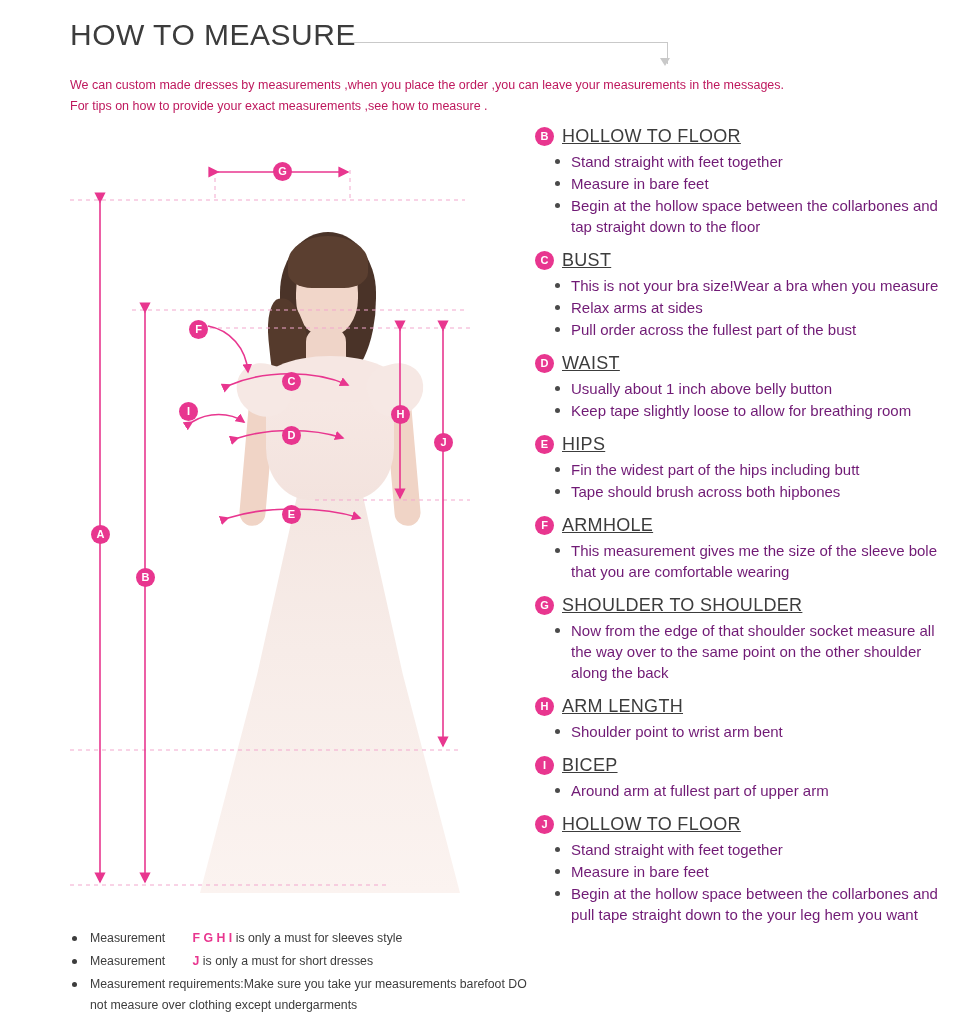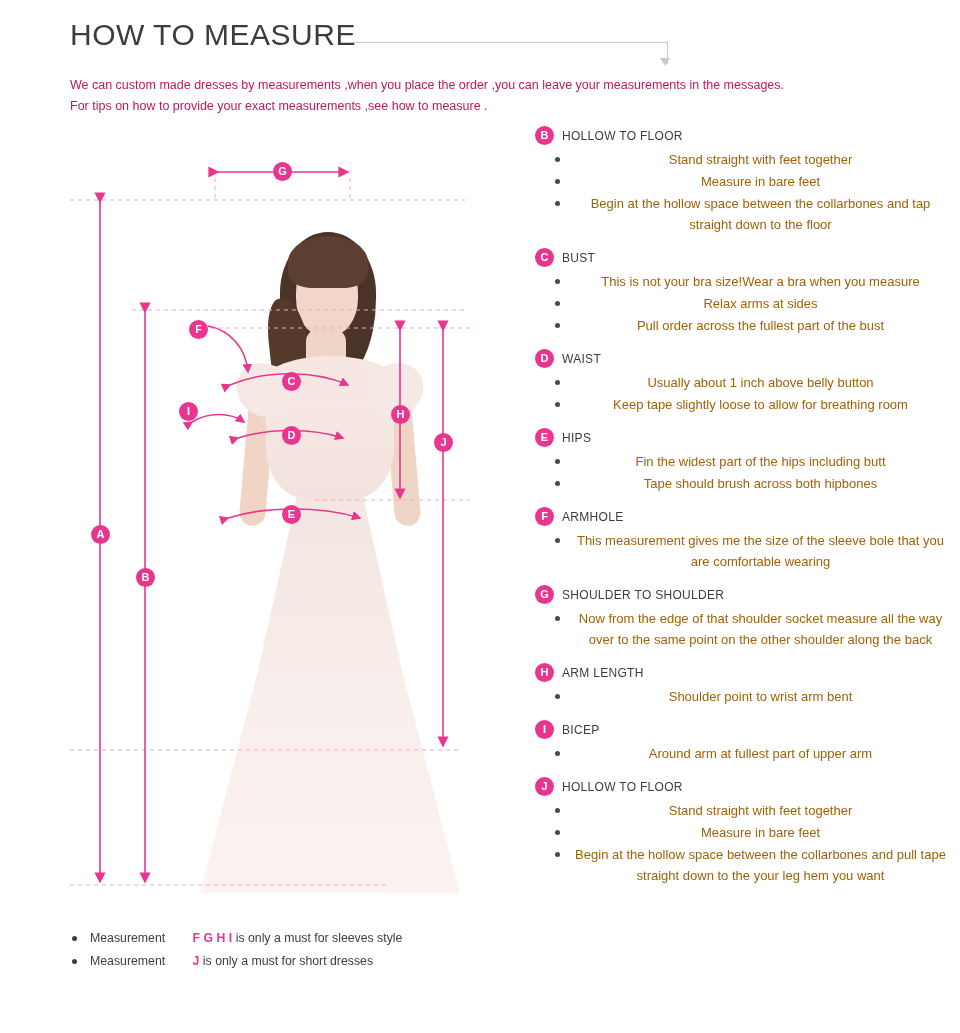--- a/index.html
+++ b/index.html
@@ -181,33 +181,33 @@
   }
   .g-sec { margin-bottom: 13px; }
   .g-head {
     display: flex;
     align-items: center;
     gap: 8px;
     margin-bottom: 4px;
   }
   .g-head .badge { position: static; flex: 0 0 auto; }
   .g-title {
-    font-size: 12px;
+    font-size: 18px;
     color: #3c3c3c;
     letter-spacing: 0.3px;
+    text-decoration: underline;
   }
   .g-list { margin: 0; padding: 0; list-style: none; }
   .g-list li {
     position: relative;
     padding-left: 36px;
-    font-size: 13px;
+    font-size: 15px;
     line-height: 21px;
-    color: #a16207;
+    color: #701a75;
     margin-bottom: 1px;
-    text-align: center;
   }
   .g-list li:before {
     content: "";
     position: absolute;
     left: 20px; top: 8px;
     width: 5px; height: 5px;
     border-radius: 50%;
     background: #4a4a4a;
   }
 
@@ -424,16 +424,19 @@
   </div>
 
   <div class="notes">
     <ul>
       <li>
         <span>Measurement </span><span class="hl">F G H I</span><span> is only a must for sleeves style</span>
       </li>
       <li>
         <span>Measurement </span><span class="hl">J</span><span> is only a must for short dresses</span>
       </li>
+      <li>
+        <span>Measurement requirements:Make sure you take yur measurements barefoot DO not measure over clothing except undergarments</span>
+      </li>
     </ul>
   </div>
 
 </div>
 
 </body></html>

